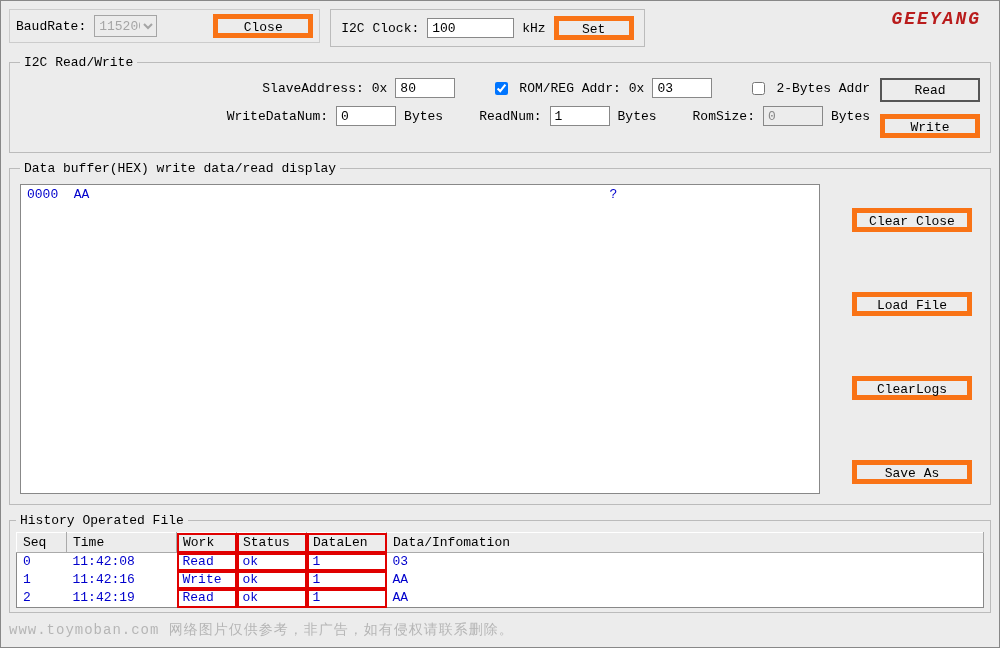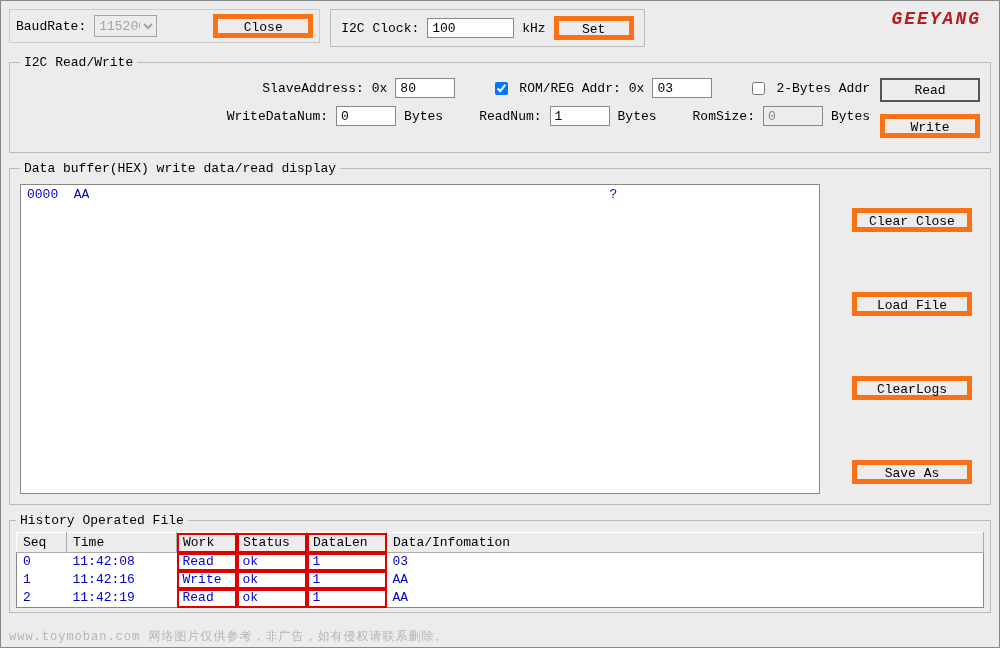--- a/index.html
+++ b/index.html
@@ -158,24 +158,24 @@
 .logs-table .len-col { width: 80px; }
 .red-outline {
   outline: 2px solid #e00000;
   outline-offset: -2px;
 }
 .spacer { flex: 0 0 auto; width: 20px; }
 .spacer-lg { flex: 0 0 auto; width: 40px; }
 .qmark { margin-left: 520px; color: #0000cc; }
 .watermark {
   position: absolute;
-  bottom: 2px;
+  bottom: 8px;
   left: 8px;
   color: rgba(100,100,100,0.4);
-  font-size: 12px;
+  font-size: 14px;
   letter-spacing: 1px;
   pointer-events: none;
 }
 </style>
 </head>
 <body>
 
 <div class="container">
 
   <div class="top-row">

